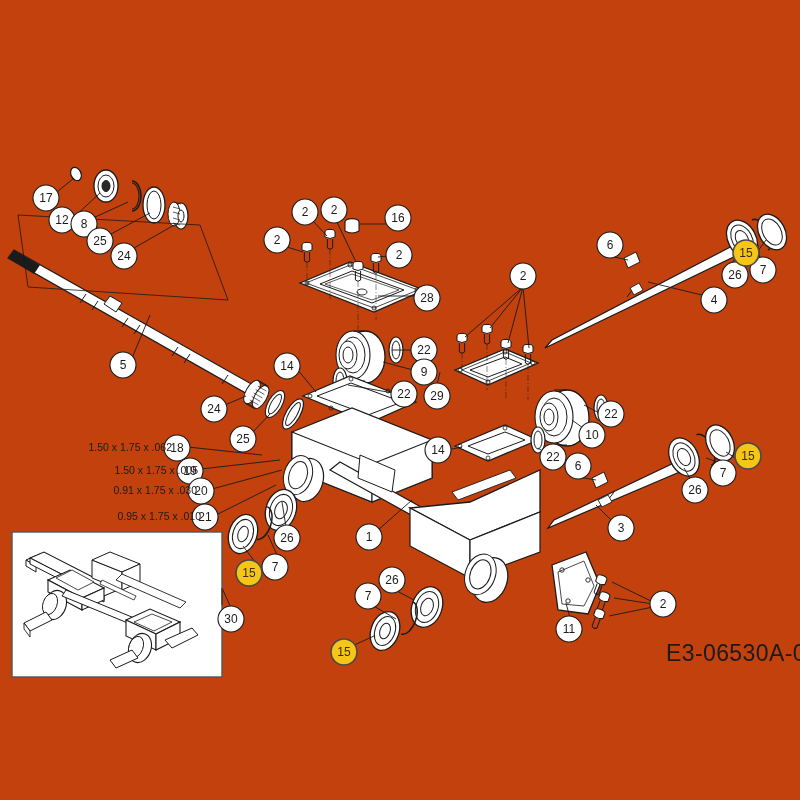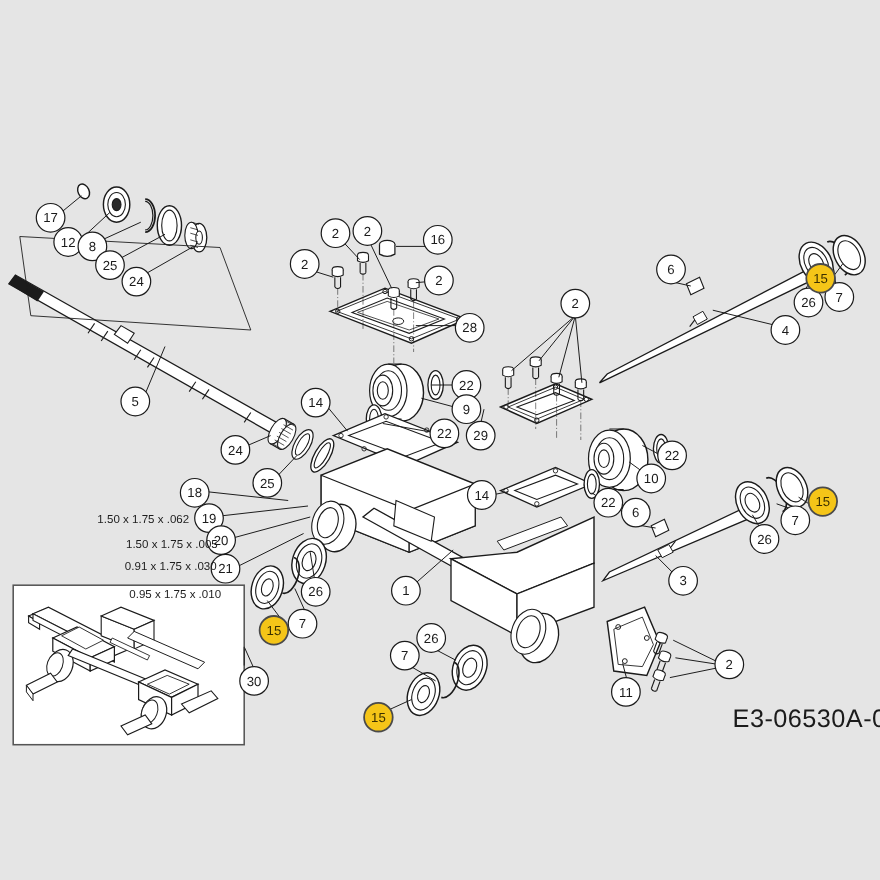--- a/index.html
+++ b/index.html
@@ -1,26 +1,26 @@
 <!DOCTYPE html>
 <html><head>
 <meta charset="utf-8">
 <style>
   html,body{margin:0;padding:0;background:#ffffff;}
   body{width:800px;height:800px;overflow:hidden;
        font-family:"Liberation Sans","DejaVu Sans",sans-serif;}
-  #stage{position:relative;width:800px;height:800px;background:#e5e5e5;}
+  #stage{position:relative;width:800px;height:800px;background:#c2410c;}
   svg#dwg{position:absolute;inset:0;width:800px;height:800px;display:block;}
   .dgm{font-family:"Liberation Sans","DejaVu Sans",sans-serif;}
   #partno{position:absolute;left:666px;top:640px;font-size:23px;
           letter-spacing:.4px;color:#1b1b1b;white-space:nowrap;
           font-family:"Liberation Sans","DejaVu Sans",sans-serif;}
   .shimrow{position:absolute;font-size:10.5px;color:#1d1d1d;
            text-align:right;white-space:nowrap;
-           font-family:"Liberation Sans","DejaVu Sans",sans-serif;margin-top:25px;}
+           font-family:"Liberation Sans","DejaVu Sans",sans-serif;}
 </style>
 </head>
 <body>
 
 <div id="stage">
 
   <svg id="dwg" viewBox="0 0 800 800">
     <defs>
       <g id="boltGlyph">
         <ellipse cx="0" cy="0" rx="5" ry="2.6" fill="#fff" stroke="#1b1b1b" stroke-width="1"></ellipse>

